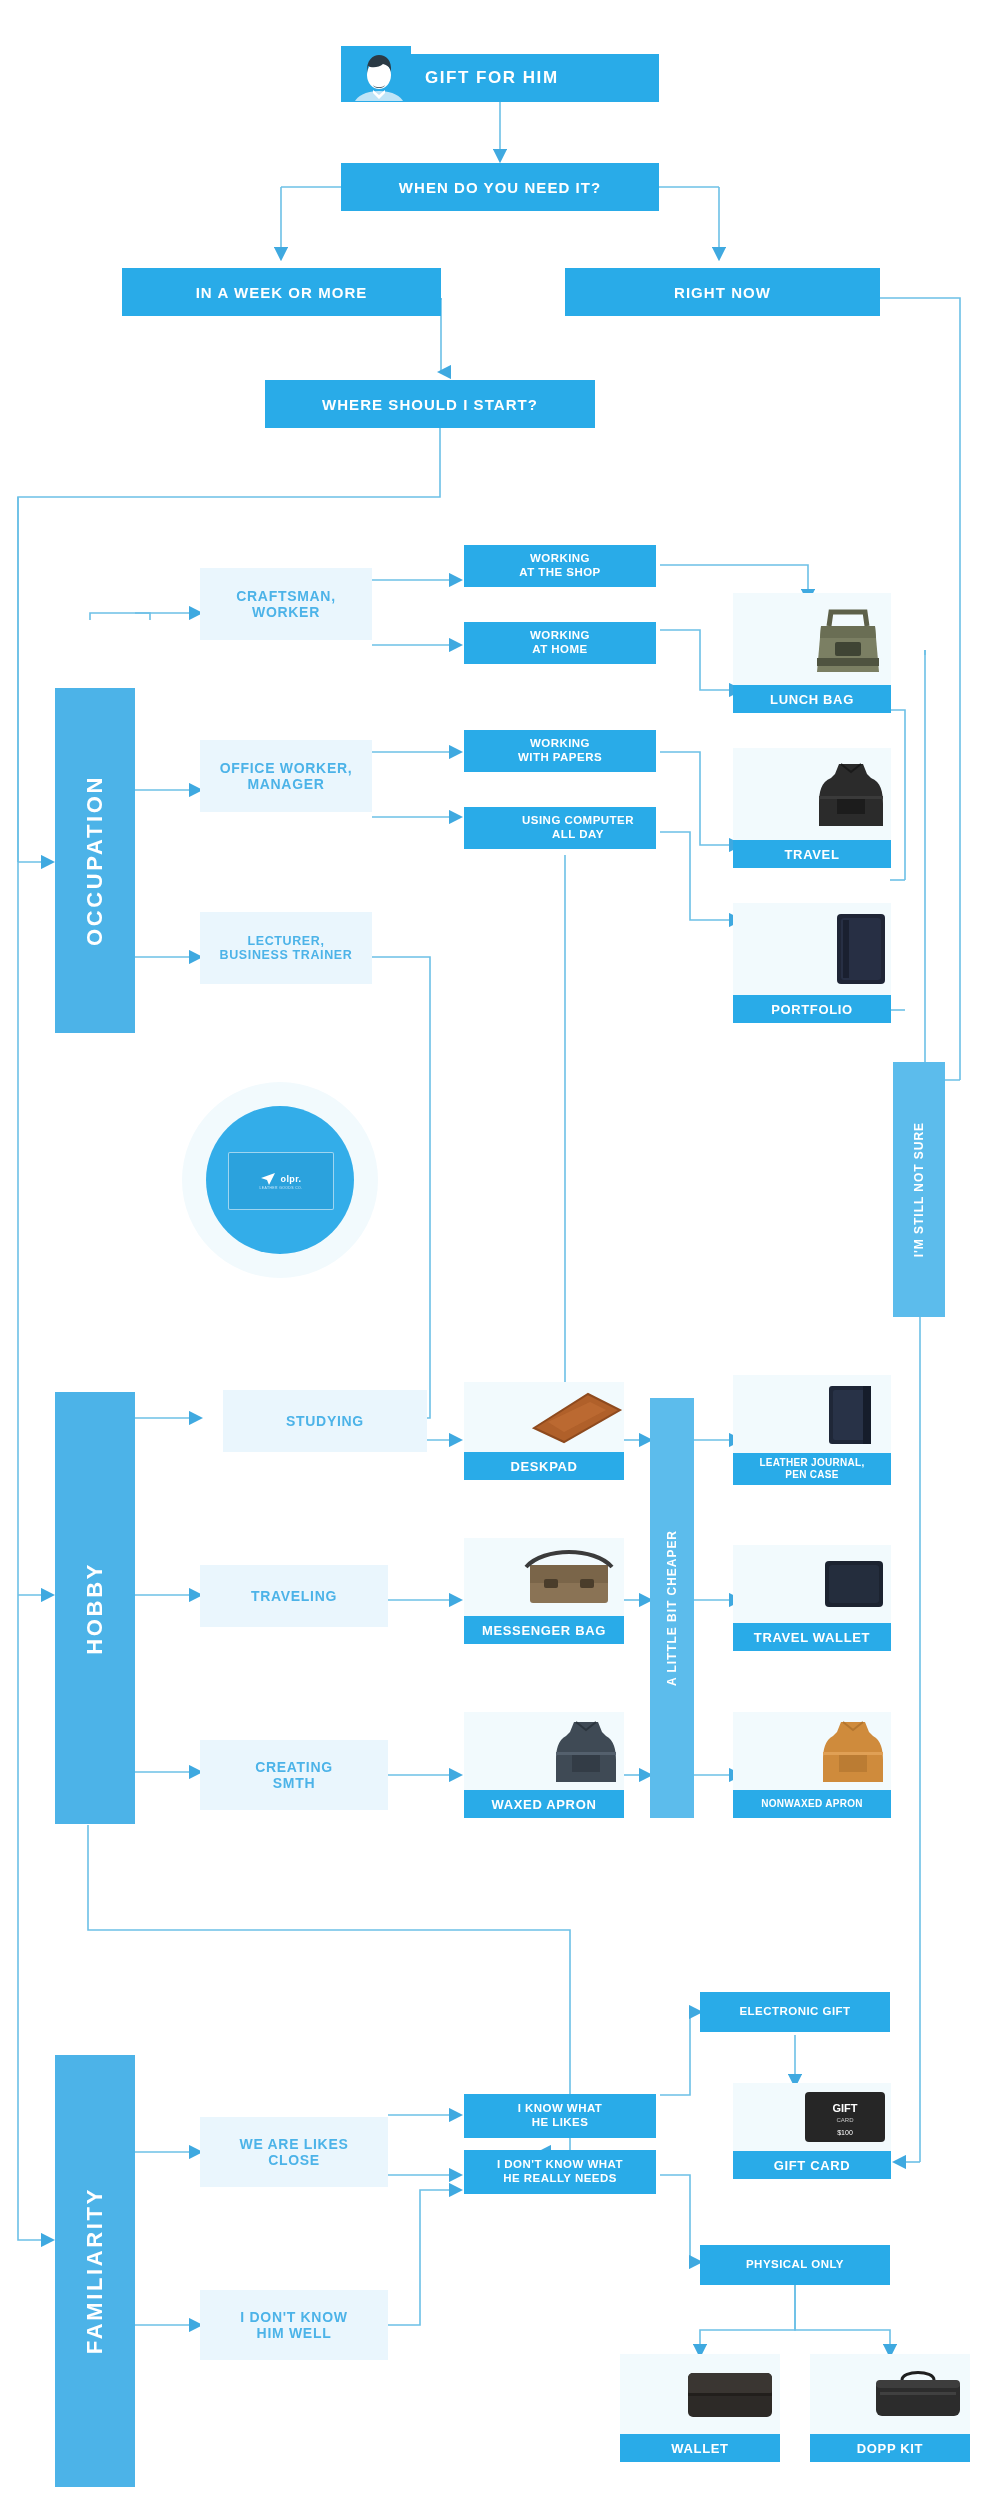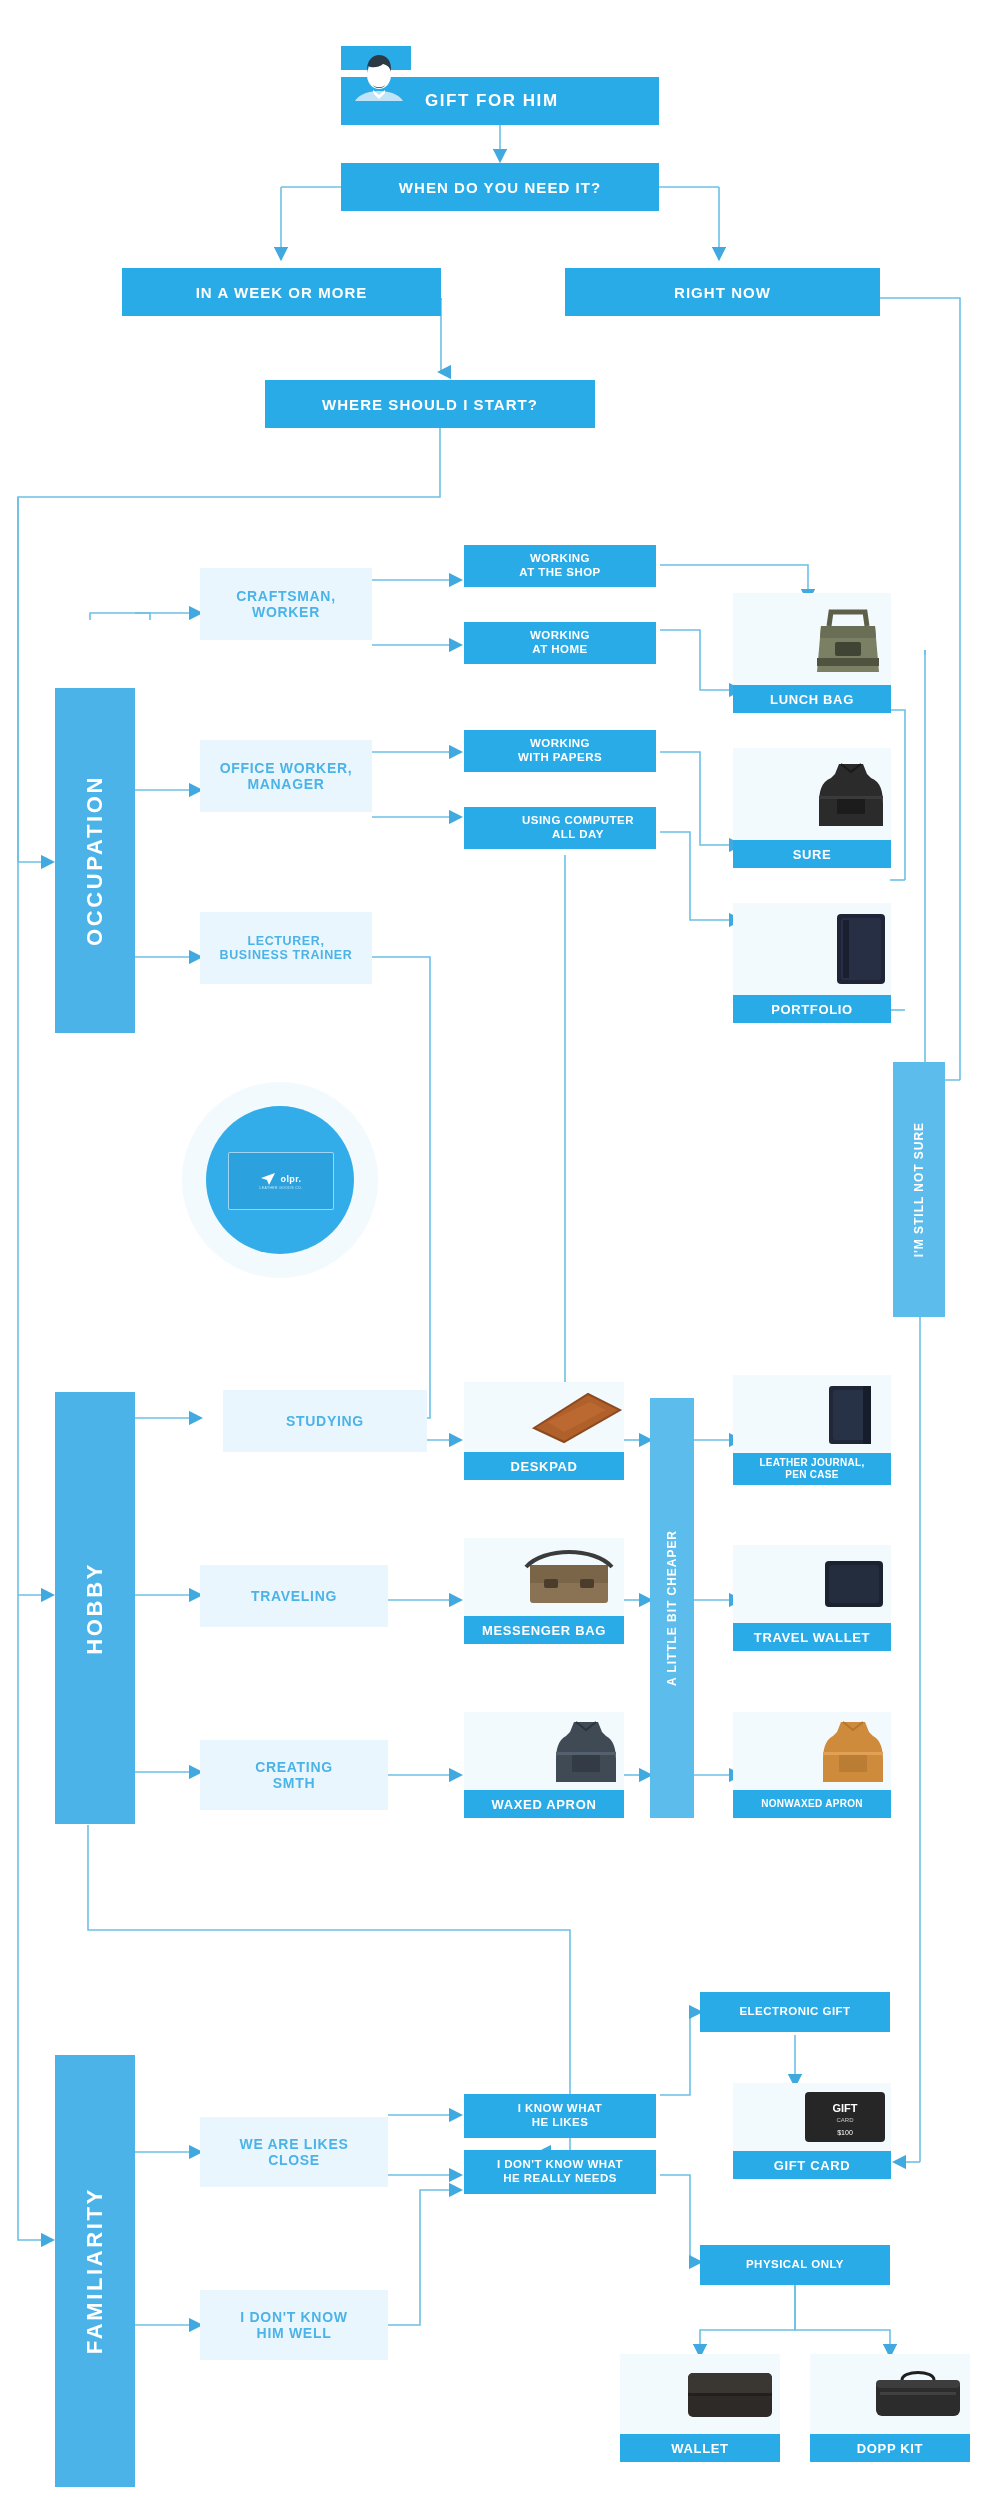--- a/index.html
+++ b/index.html
@@ -4,21 +4,21 @@
 <style>
   html,body{margin:0;padding:0;background:#ffffff;}
   body{font-family:"Liberation Sans", sans-serif;}
   #root{position:relative;width:1001px;height:2500px;background:#fff;overflow:hidden;}
 
   
   .node{position:absolute;box-sizing:border-box;display:flex;align-items:center;justify-content:center;text-align:center;letter-spacing:.06em;}
   .solid{background:#29abe8;color:#ffffff;font-weight:700;}
   .pale{background:#eaf6fd;color:#4cb3e8;font-weight:700;}
 
-  .q-lg{font-size:17px;letter-spacing:.09em;margin-top:23px;}
+  .q-lg{font-size:17px;letter-spacing:.09em;}
   .q-md{font-size:15px;letter-spacing:.07em;}
   .opt{font-size:14px;line-height:1.15;letter-spacing:.05em;}
   .small{font-size:11.5px;line-height:1.2;letter-spacing:.04em;}
   .prodlabel{font-size:13px;letter-spacing:.05em;}
   .prodlabel-s{font-size:10px;letter-spacing:.03em;line-height:1.2;}
 
   
   .vbar{position:absolute;background:#4cb3e8;color:#fff;display:flex;align-items:center;justify-content:center;}
   .vbar span{writing-mode:vertical-rl;transform:rotate(180deg);font-size:22px;font-weight:700;letter-spacing:.12em;}
   .vbar.sm span{font-size:12px;font-weight:700;letter-spacing:.08em;}
@@ -219,21 +219,21 @@
 
   <div class="ptile" style="left:733px;top:748px;width:158px;height:92px;">
     <svg width="80" height="76" viewBox="0 0 80 76">
       <path d="M28 8 L52 8 L56 18 L60 22 C70 26 72 36 72 48 L72 70 L8 70 L8 48 C8 36 10 26 20 22 L24 18 Z" fill="#2b2b2b"></path>
       <path d="M30 8 L40 16 L50 8" fill="none" stroke="#1a1a1a" stroke-width="2"></path>
       <rect x="26" y="40" width="28" height="18" fill="#1c1c1c"></rect>
       <rect x="8" y="40" width="64" height="3" fill="#3a3a3a"></rect>
     </svg>
   </div>
   <div class="node solid prodlabel" style="left:733px;top:840px;width:158px;height:28px;">
-    <span>SURE</span>
+    <span>TRAVEL</span>
   </div>
 
   <div class="ptile" style="left:733px;top:903px;width:158px;height:92px;">
     <svg width="60" height="78" viewBox="0 0 60 78">
       <rect x="6" y="4" width="48" height="70" rx="4" fill="#1f2536"></rect>
       <rect x="10" y="8" width="40" height="62" rx="3" fill="#272f44"></rect>
       <rect x="12" y="10" width="6" height="58" fill="#1a2030"></rect>
     </svg>
   </div>
   <div class="node solid prodlabel" style="left:733px;top:995px;width:158px;height:28px;">

